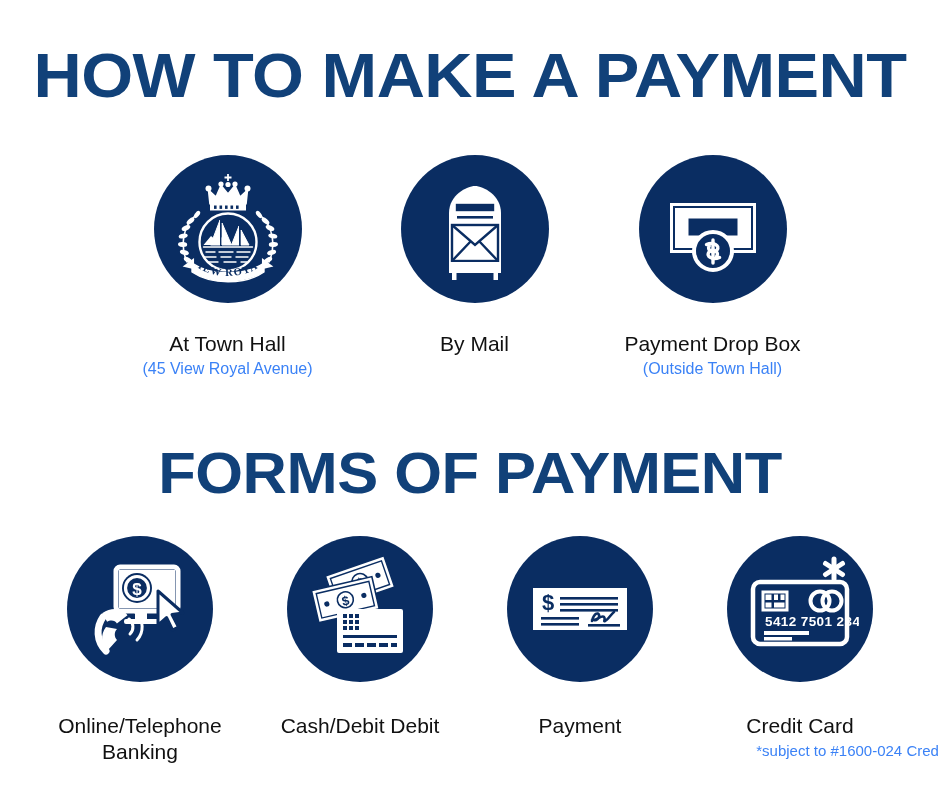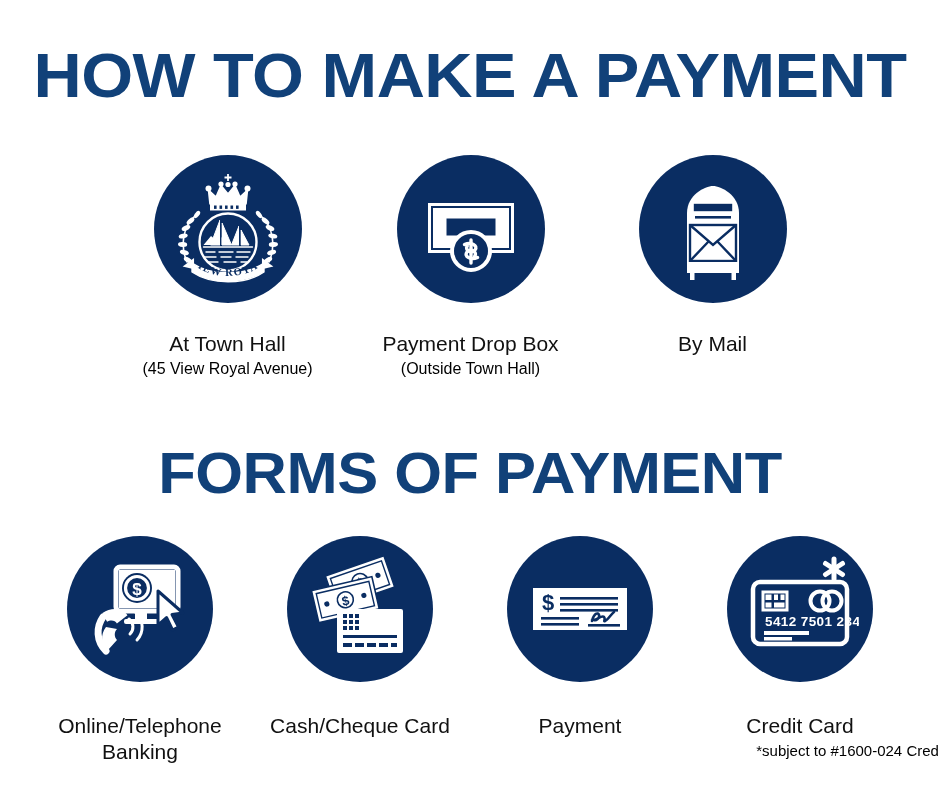--- a/index.html
+++ b/index.html
@@ -72,21 +72,21 @@
     text-align: center;
     color: #111111;
   }
   .label-main {
     color: #111111;
     font-size: 21px;
     line-height: 1.25;
     white-space: pre-line;
   }
   .label-sub {
-    color: #000000;
+    color: #3b82f6;
     font-size: 16px;
     line-height: 1.3;
     margin-top: 2px;
     white-space: nowrap;
   }
   .label-sub.clipped {
     font-size: 15px;
   }
 
   
@@ -197,57 +197,57 @@
           <textPath href="#crest-banner-path" startOffset="50%" text-anchor="middle">VIEW ROYAL</textPath>
         </text>
       </svg>
     </div>
     <div class="labels">
       <div class="label-main">At Town Hall</div>
       <div class="label-sub">(45 View Royal Avenue)</div>
     </div>
   </div>
 
-  <div class="item" id="item-drop-box">
-    <div class="circle">
-      <svg width="118" height="118" viewBox="0 0 118 118" aria-hidden="true">
-        <rect x="16" y="33" width="86" height="50" fill="#ffffff"></rect>
-        <rect x="20" y="37" width="78" height="42" fill="none" stroke="#0A2D62" stroke-width="2"></rect>
-        <rect x="33" y="47" width="52" height="20" fill="#0A2D62" stroke="#ffffff" stroke-width="3"></rect>
-        <circle cx="59" cy="81" r="19" fill="#0A2D62" stroke="#ffffff" stroke-width="4"></circle>
-        <g fill="none" stroke="#ffffff" stroke-width="3.4" stroke-linecap="round">
-          <path d="M52.5 74.5 C59 71.5 66.5 75.5 63 80 C59.5 84.5 52 80 55.5 75.5"></path>
-          <path d="M65.5 87.5 C59 90.5 51.5 86.5 55 82 C58.5 77.5 66 82 62.5 86.5"></path>
-          <path d="M59 70 v23"></path>
-        </g>
-      </svg>
-    </div>
-    <div class="labels">
-      <div class="label-main">Payment Drop Box</div>
-      <div class="label-sub">(Outside Town Hall)</div>
-    </div>
-  </div>
-
   <div class="item" id="item-by-mail">
     <div class="circle">
       <svg width="112" height="112" viewBox="0 0 112 112" aria-hidden="true">
         <path d="M30 100 V40 C30 22 48 13 56 13 C64 13 82 22 82 40 V100 Z" fill="#ffffff"></path>
         <rect x="36" y="30" width="40" height="9" fill="#0A2D62" stroke="#ffffff" stroke-width="1.6"></rect>
         <rect x="38" y="43" width="36" height="2.6" fill="#0A2D62"></rect>
         <rect x="33" y="52" width="46" height="36" fill="#ffffff" stroke="#0A2D62" stroke-width="2.4"></rect>
         <path d="M33 52 L56 72 L79 52" fill="none" stroke="#0A2D62" stroke-width="2.4"></path>
         <path d="M33 88 L52 68 M79 88 L60 68" fill="none" stroke="#0A2D62" stroke-width="2.4"></path>
         <rect x="30" y="89" width="52" height="5" fill="#ffffff"></rect>
         <rect x="33" y="93" width="4.5" height="14" fill="#ffffff"></rect>
         <rect x="74.5" y="93" width="4.5" height="14" fill="#ffffff"></rect>
       </svg>
     </div>
     <div class="labels">
       <div class="label-main">By Mail</div>
       <div class="label-sub"></div>
+    </div>
+  </div>
+
+  <div class="item" id="item-drop-box">
+    <div class="circle">
+      <svg width="118" height="118" viewBox="0 0 118 118" aria-hidden="true">
+        <rect x="16" y="33" width="86" height="50" fill="#ffffff"></rect>
+        <rect x="20" y="37" width="78" height="42" fill="none" stroke="#0A2D62" stroke-width="2"></rect>
+        <rect x="33" y="47" width="52" height="20" fill="#0A2D62" stroke="#ffffff" stroke-width="3"></rect>
+        <circle cx="59" cy="81" r="19" fill="#0A2D62" stroke="#ffffff" stroke-width="4"></circle>
+        <g fill="none" stroke="#ffffff" stroke-width="3.4" stroke-linecap="round">
+          <path d="M52.5 74.5 C59 71.5 66.5 75.5 63 80 C59.5 84.5 52 80 55.5 75.5"></path>
+          <path d="M65.5 87.5 C59 90.5 51.5 86.5 55 82 C58.5 77.5 66 82 62.5 86.5"></path>
+          <path d="M59 70 v23"></path>
+        </g>
+      </svg>
+    </div>
+    <div class="labels">
+      <div class="label-main">Payment Drop Box</div>
+      <div class="label-sub">(Outside Town Hall)</div>
     </div>
   </div>
 
 </div>
 
 <div id="heading-2" class="section-heading">FORMS OF PAYMENT</div>
 
 <div id="row-bottom" class="row">
 
   <div class="item" id="item-online">
@@ -326,21 +326,21 @@
         <g fill="#0A2D62">
           <rect x="40" y="91" width="9" height="4"></rect>
             <rect x="52" y="91" width="9" height="4"></rect>
           <rect x="64" y="91" width="9" height="4"></rect>
             <rect x="76" y="91" width="9" height="4"></rect>
           <rect x="88" y="91" width="6" height="4"></rect>
         </g>
       </svg>
     </div>
     <div class="labels">
-      <div class="label-main">Cash/Cheque Card</div>
+      <div class="label-main">Cash/Debit Debit</div>
       <div class="label-sub"></div>
     </div>
   </div>
 
   <div class="item" id="item-cheque">
     <div class="circle">
       <svg width="112" height="112" viewBox="0 0 112 112" aria-hidden="true">
         <rect x="9" y="35" width="94" height="42" fill="#ffffff"></rect>
         <text x="24" y="57" text-anchor="middle" font-family="'Liberation Sans', sans-serif" font-size="22" font-weight="bold" fill="#0A2D62">$</text>
         <g fill="#0A2D62">

